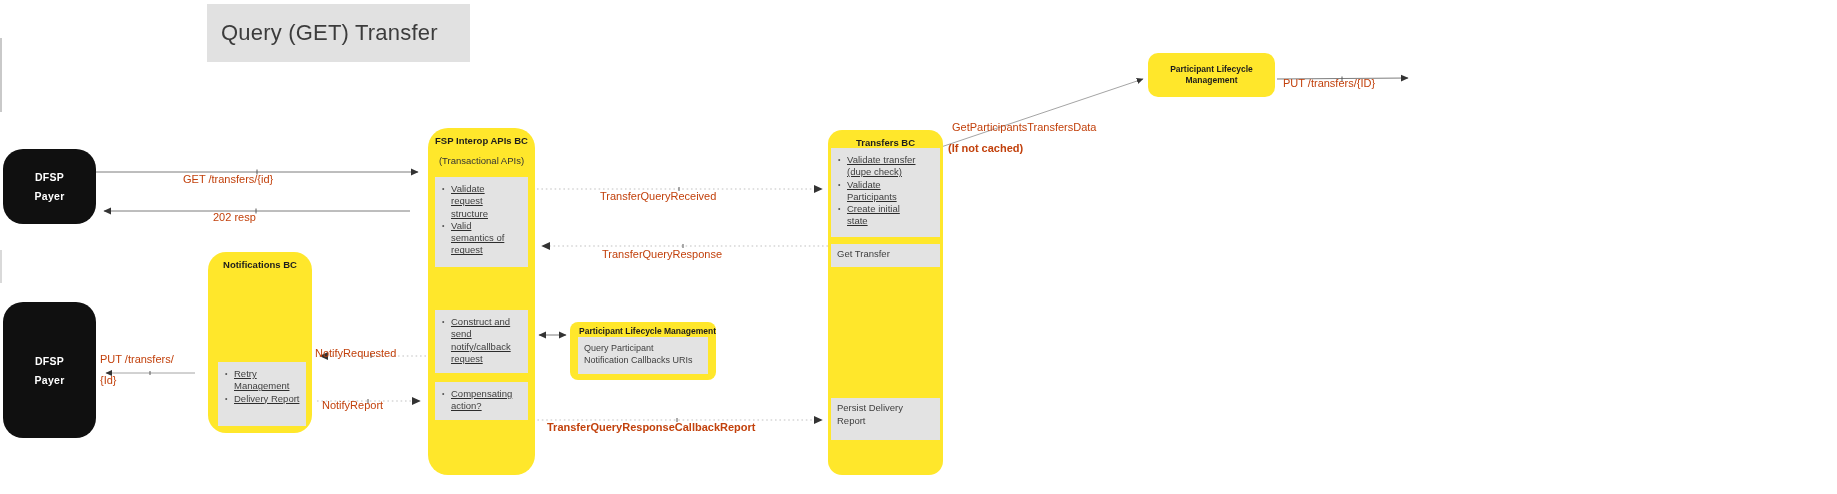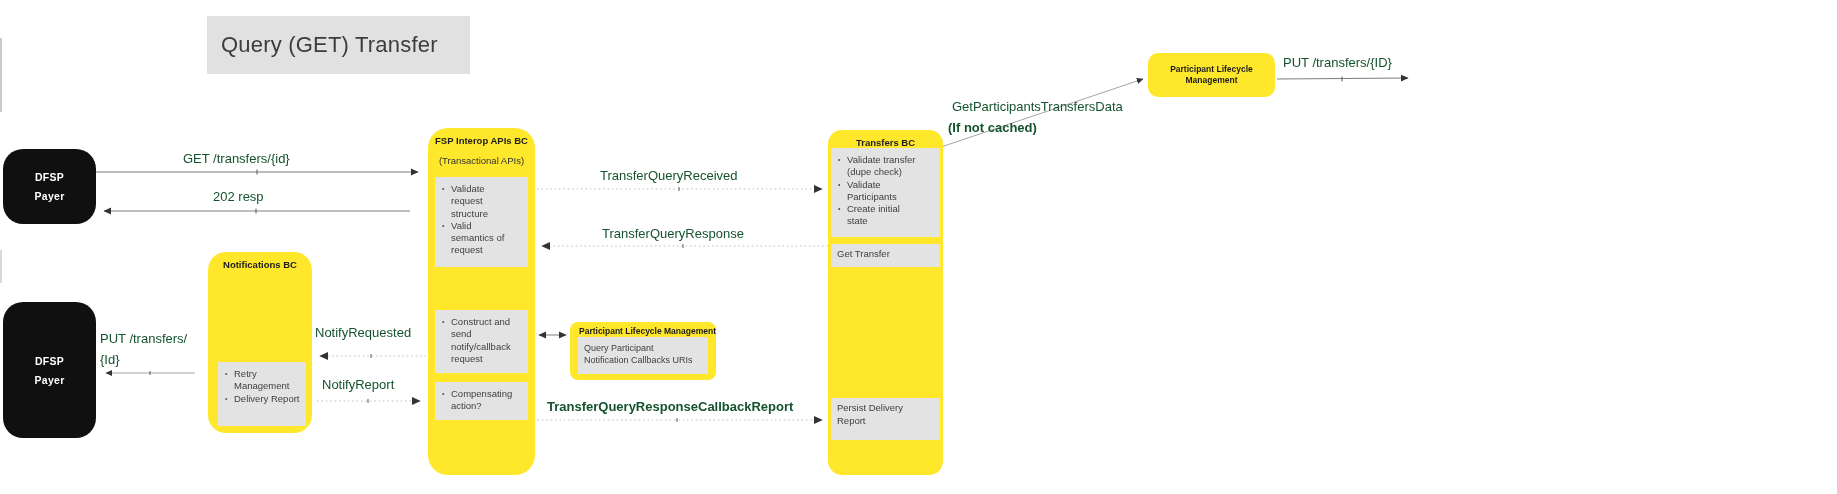--- a/index.html
+++ b/index.html
@@ -4,21 +4,21 @@
 <style>
   html,body{margin:0;padding:0;background:#fff;}
   .canvas{
     position:relative;width:1837px;height:494px;background:#ffffff;overflow:hidden;
     font-family:"Liberation Sans",sans-serif;color:#2d2d2d;
   }
   .abs{position:absolute;}
 
   
   .title-box{left:207px;top:4px;width:263px;height:58px;background:#e1e1e1;
-    display:flex;align-items:center;padding-left:14px;box-sizing:border-box;margin-top:12px;}
+    display:flex;align-items:center;padding-left:14px;box-sizing:border-box;}
   .title-box .t{font-size:22px;color:#3c3c3c;letter-spacing:.2px;}
 
   
   .actor{background:#101010;border-radius:20px;color:#ffffff;
     display:flex;flex-direction:column;align-items:center;justify-content:center;gap:7px;
     font-size:10.5px;font-weight:bold;letter-spacing:.3px;}
   .actor-top{left:3px;top:149px;width:93px;height:75px;}
   .actor-bottom{left:3px;top:302px;width:93px;height:136px;}
 
   
@@ -29,40 +29,40 @@
   .fsp{left:428px;top:128px;width:107px;height:347px;border-radius:20px;}
   .transfers{left:828px;top:130px;width:115px;height:345px;border-radius:14px;}
   .plm-inline{left:570px;top:322px;width:146px;height:58px;border-radius:8px;}
   .plm-inline .hdr{text-align:left;padding:4px 0 0 9px;font-size:8.5px;}
   .plm-top{left:1148px;top:53px;width:127px;height:44px;border-radius:10px;
     display:flex;align-items:center;justify-content:center;text-align:center;
     font-size:8.5px;font-weight:600;color:#1d1d1d;line-height:1.25;padding:0 6px;box-sizing:border-box;}
 
   
   .task{position:absolute;background:#e3e3e3;box-sizing:border-box;}
-  ul.bullets{margin:0;padding:6px 0 6px 6px;list-style:none;}
+  ul.bullets{margin:0;padding:6px 0 6px 6px;list-style:none;text-decoration:underline;}
   ul.bullets li{position:relative;font-size:9.5px;color:#3e3e3e;line-height:12.3px;
     padding-left:10px;margin:0;}
   ul.bullets li::before{content:"•";position:absolute;left:1px;top:0;font-size:7px;color:#555;}
   ul.lines{margin:0;padding:5px 6px;list-style:none;}
   ul.lines li{font-size:9px;color:#3e3e3e;line-height:12px;}
   .plain{font-size:9.5px;color:#3e3e3e;line-height:12.5px;padding:4px 6px;box-sizing:border-box;}
 
   
   .nt-tasks{left:10px;top:110px;width:88px;height:64px;padding-right:6px;}
   .fsp-gb1{left:7px;top:49px;width:93px;height:90px;padding-right:17px;}
   .fsp-gb2{left:7px;top:182px;width:93px;height:63px;padding-right:17px;}
   .fsp-gb3{left:7px;top:254px;width:93px;height:38px;padding-right:17px;}
   .tr-gbA{left:3px;top:18px;width:109px;height:89px;padding-right:18px;}
   .tr-gbB{left:3px;top:114px;width:109px;height:23px;}
   .tr-gbC{left:3px;top:268px;width:109px;height:42px;padding-right:18px;}
   .plm-gb{left:8px;top:15px;width:130px;height:37px;}
 
   
-  .msg{position:absolute;font-size:13px;color:#14532d;line-height:16px;white-space:nowrap;}
+  .msg{position:absolute;font-size:11px;color:#c2410c;line-height:16px;white-space:nowrap;margin-top:20px;}
 
   svg.arrows{position:absolute;left:0;top:0;}
   .solid{stroke:#7d7d7d;stroke-width:1;}
   .thin{stroke:#9a9a9a;stroke-width:0.9;}
   .dotted{stroke:#c2c2c2;stroke-width:1.2;stroke-dasharray:1.6 2.8;}
   .tick{stroke:#5a5a5a;stroke-width:1;}
   .sliver{position:absolute;left:0;width:2px;background:#c9c9c9;}
 </style>
 </head>
 <body>

